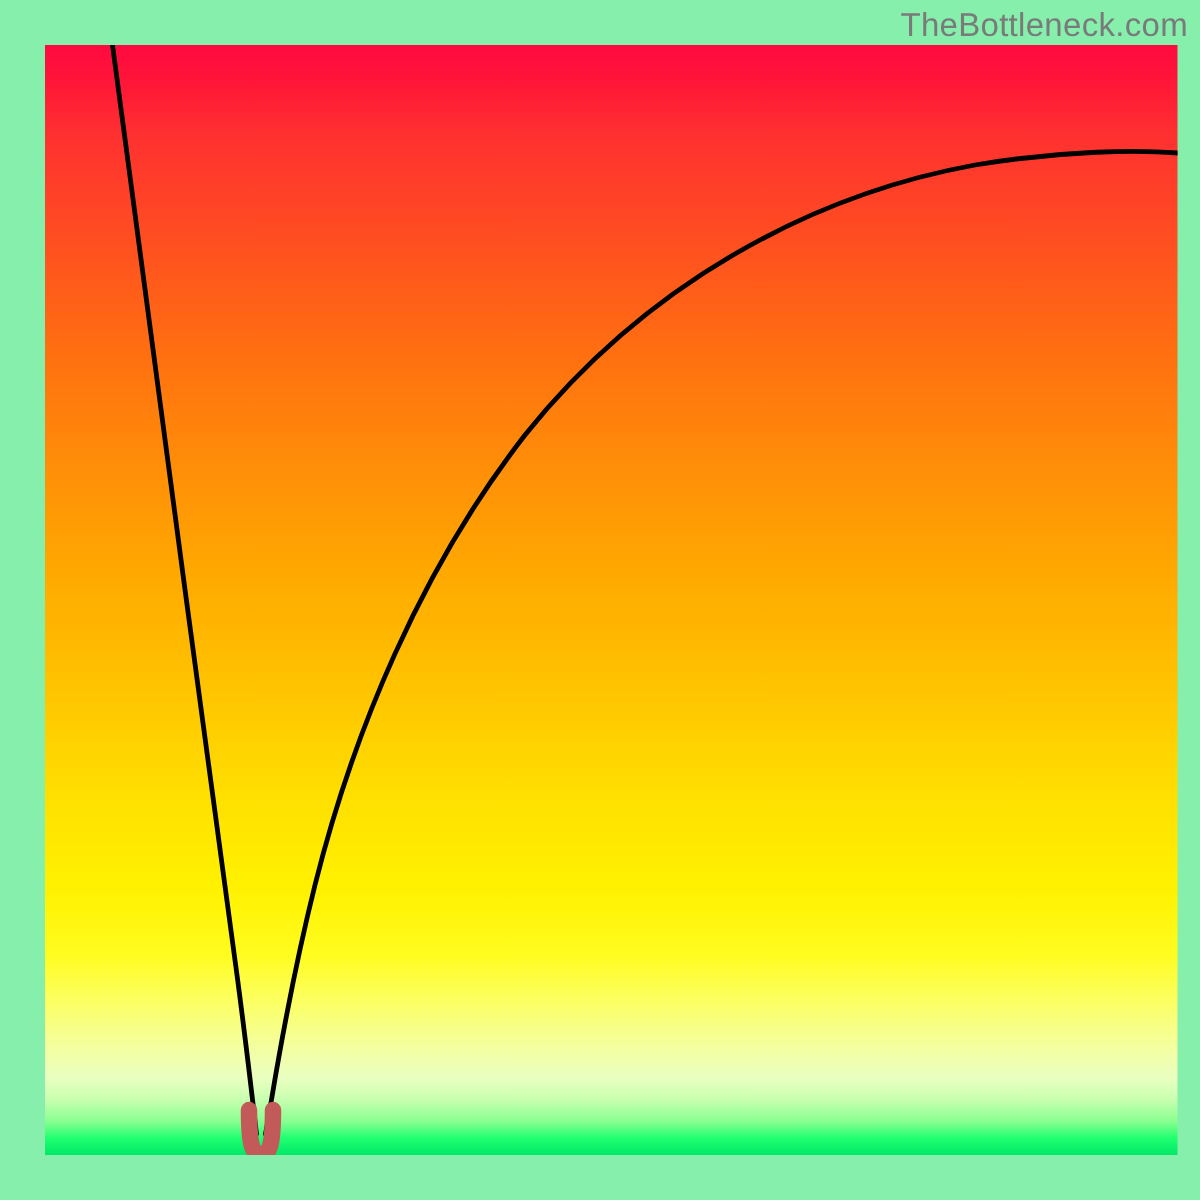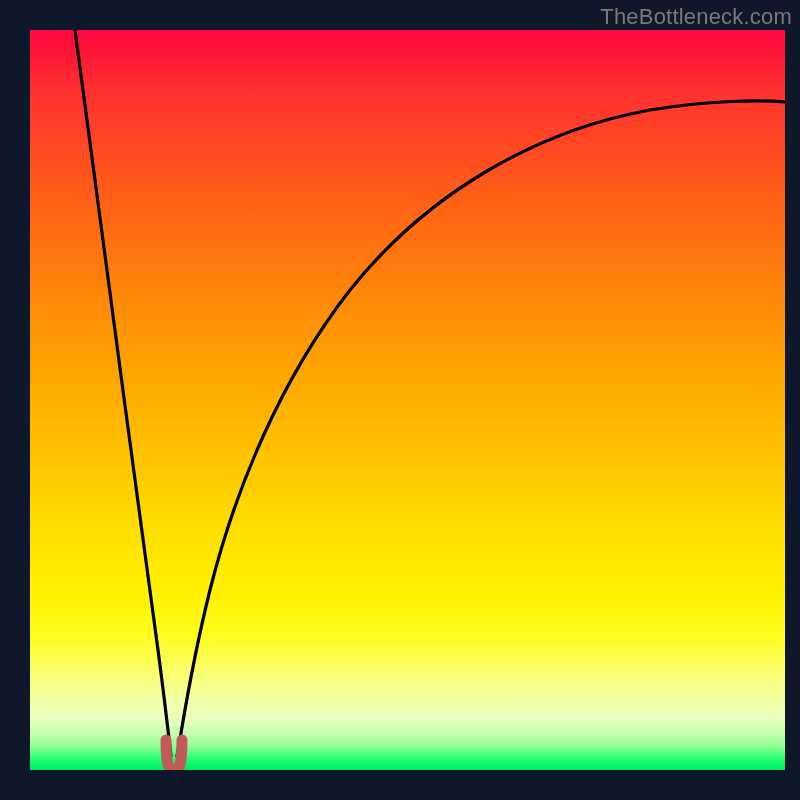--- a/index.html
+++ b/index.html
@@ -1,21 +1,21 @@
 <!DOCTYPE html>
 <html><head>
 <meta charset="utf-8">
 <style>
   * { margin: 0; padding: 0; box-sizing: border-box; }
   html, body { width: 800px; height: 800px; overflow: hidden; background: #000; }
   .frame {
     position: absolute;
     left: 0; top: 0;
     width: 800px; height: 800px;
-    background: #0f172a;
+    background: #86efac;
     padding-left: 32px;
   }
   .plot {
     position: absolute;
     left: 30px;
     top: 30px;
     width: 755px;
     height: 740px;
     background: linear-gradient(to bottom,
       #ff0a40 0%,

